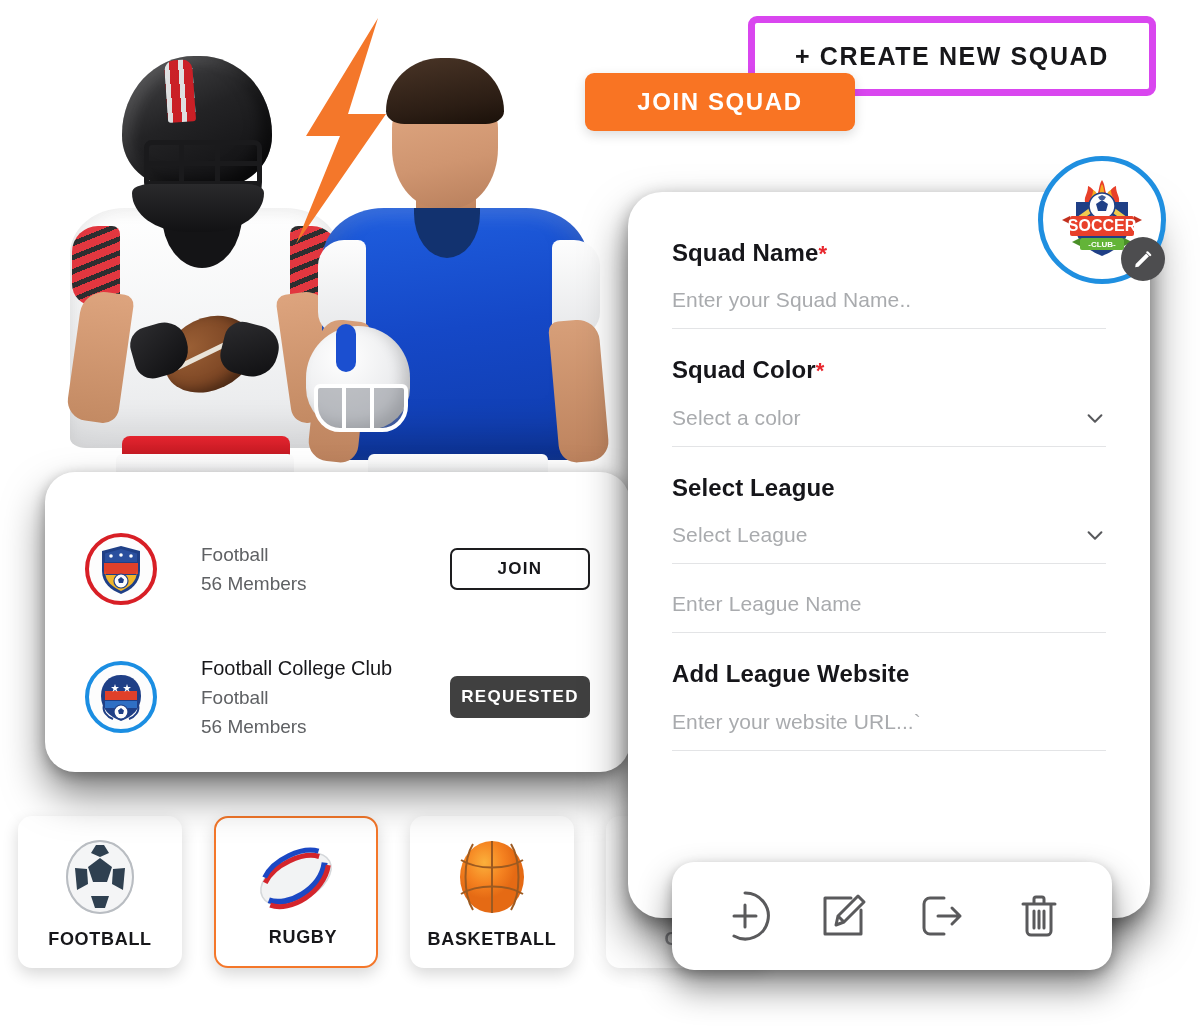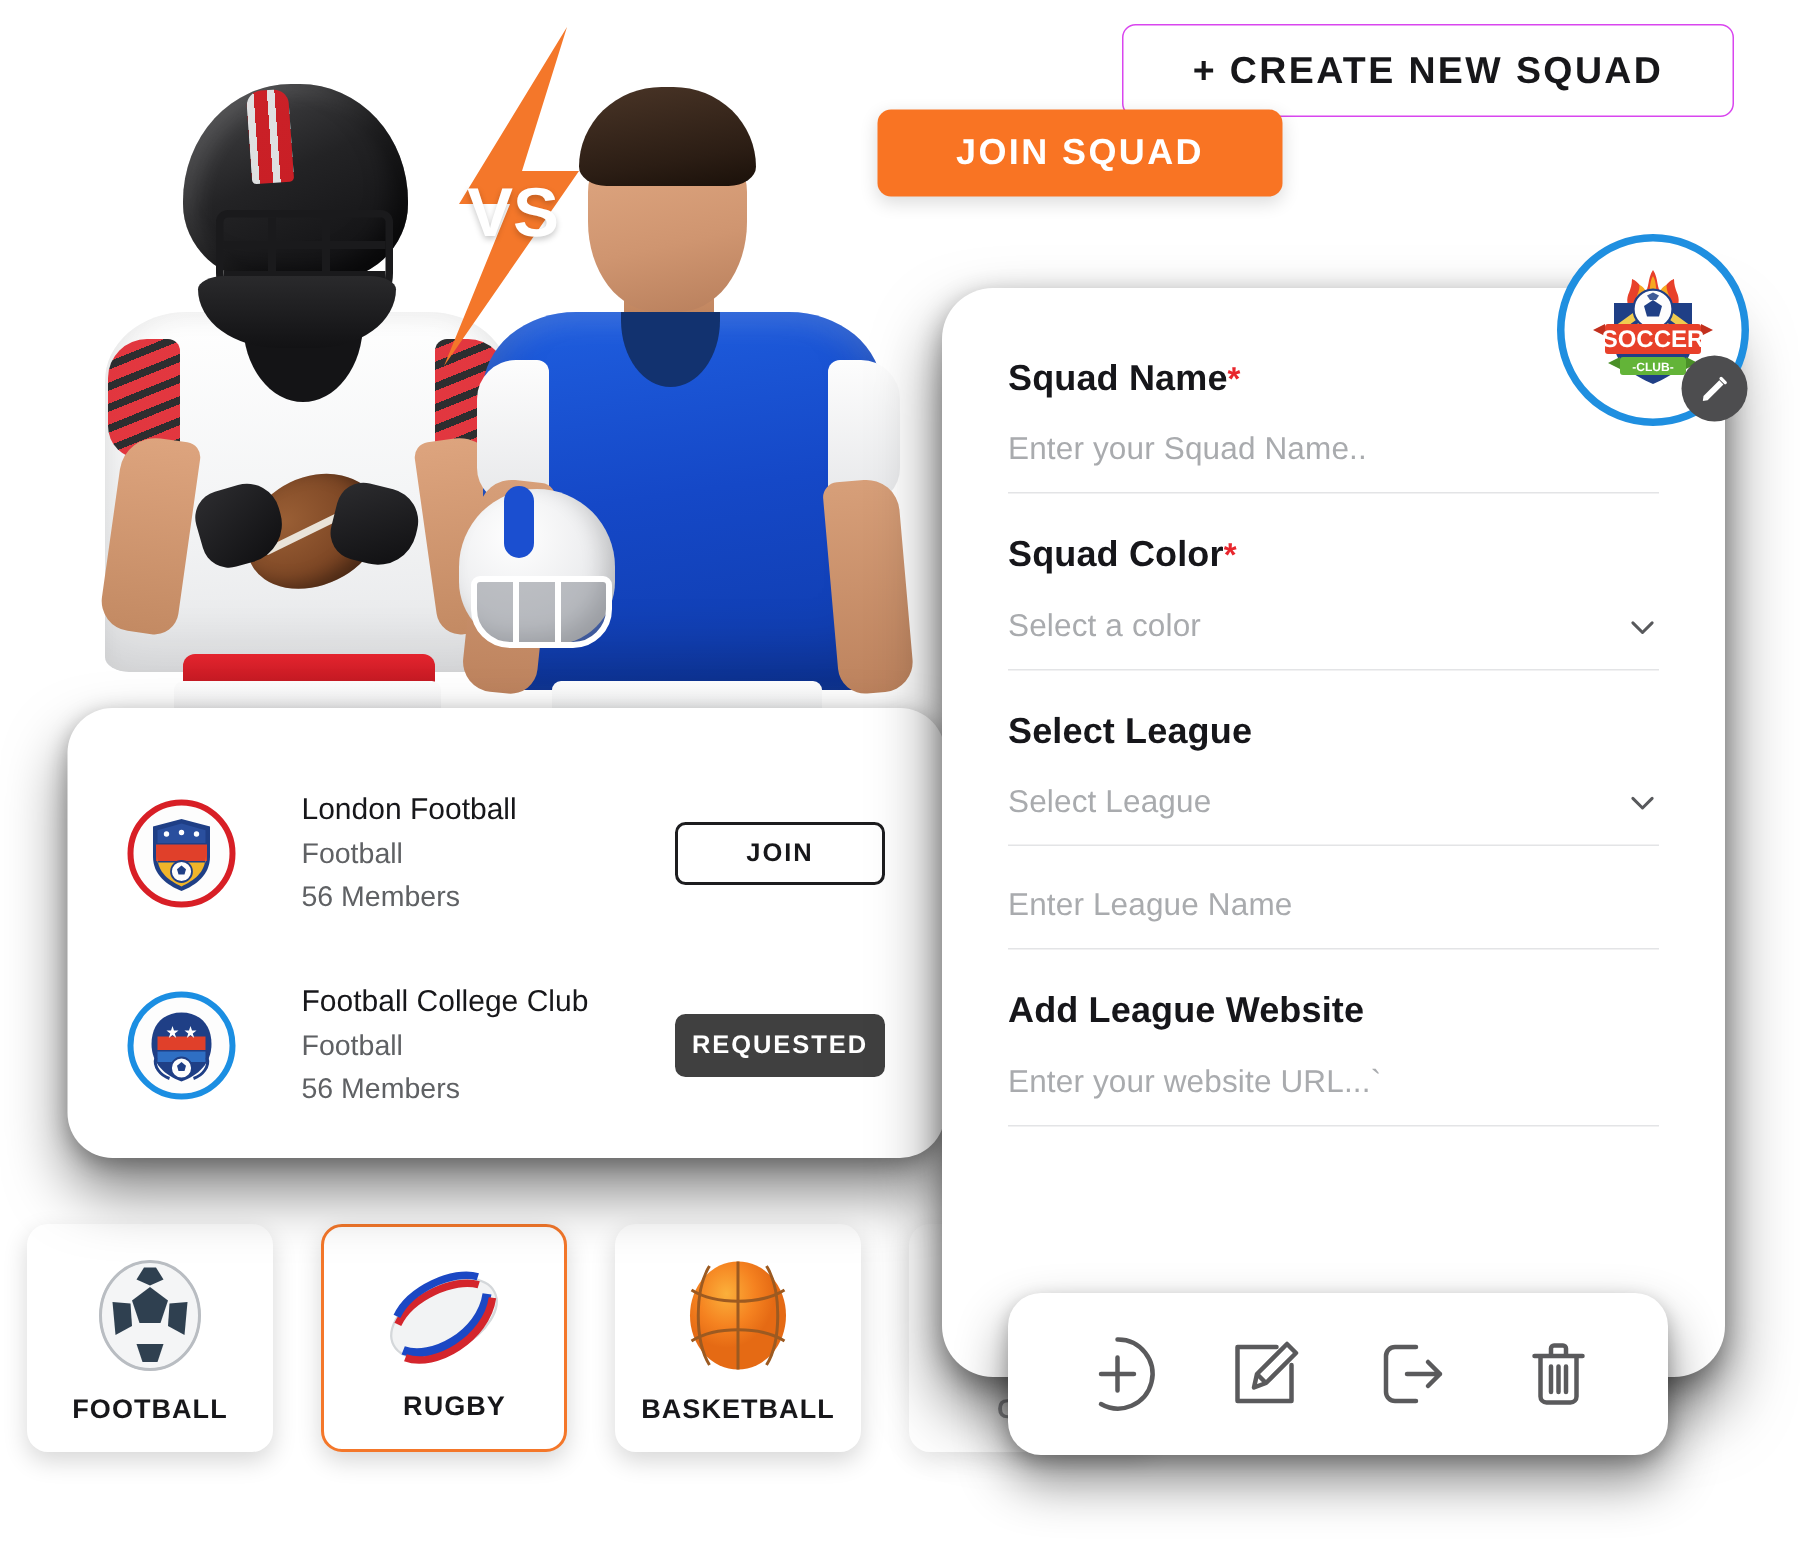--- a/index.html
+++ b/index.html
@@ -158,22 +158,22 @@
   .vs-bolt{position:absolute;inset:0;}
   .vs-text{
     position:absolute;left:0;right:0;top:96px;text-align:center;
     font-size:46px;font-weight:800;color:#ffffff;letter-spacing:0px;
     font-family:"Liberation Sans",sans-serif;
     text-shadow:0 2px 4px rgba(0,0,0,.22);
   }
 
   
   .btn-create{
-    position:absolute;left:748px;top:16px;width:408px;height:62px;
-    box-sizing:border-box;border:1px solid #d946ef;border-radius:9px;
+    position:absolute;left:748px;top:16px;width:408px;height:80px;
+    box-sizing:border-box;border:7px solid #d946ef;border-radius:9px;
     background:transparent;display:flex;align-items:center;justify-content:center;
     font-size:25px;font-weight:800;letter-spacing:1.6px;color:#17171a;
     font-family:"Liberation Sans",sans-serif;z-index:8;cursor:pointer;
   }
   .btn-join{
     position:absolute;left:585px;top:73px;width:270px;height:58px;
     background:#f97423;border-radius:9px;display:flex;align-items:center;justify-content:center;
     font-size:24px;font-weight:800;letter-spacing:1.6px;color:#ffffff;
     font-family:"Liberation Sans",sans-serif;z-index:9;cursor:pointer;
     box-shadow:0 4px 12px rgba(0,0,0,.14);
@@ -307,21 +307,20 @@
       <div class="arm-r"></div>
       <div class="pants"></div>
       <div class="whelmet"></div>
     </div>
   </div>
 
   <div class="vs-wrap">
     <svg class="vs-bolt" viewBox="0 0 120 226">
       <polygon points="96,0 24,118 58,118 14,226 104,96 66,96" fill="#f4772a"></polygon>
     </svg>
-    <div class="vs-text">VS</div>
   </div>
 
   <div class="btn-create">+ CREATE NEW SQUAD</div>
   <div class="btn-join">JOIN SQUAD</div>
 
   <div class="squads-card">
 
     <div class="squad-row r1">
       <div class="sq-logo red">
         <svg viewBox="0 0 64 64" width="64" height="64" style="position:absolute;left:0;top:0;">
@@ -330,21 +329,20 @@
           <rect x="15" y="26" width="34" height="11" fill="#e0402a"></rect>
           <path d="M16 38 L48 38 L48 34 C48 45 40 50 32 54 C24 50 16 45 16 34 Z" fill="#f0b52a"></path>
           <circle cx="32" cy="44" r="7" fill="#fdfdfd" stroke="#1f3f86" stroke-width="1.2"></circle>
           <polygon points="32,40 35,42.5 34,46 30,46 29,42.5" fill="#1f3f86"></polygon>
           <circle cx="22" cy="19" r="1.8" fill="#fff"></circle>
             <circle cx="32" cy="18" r="1.8" fill="#fff"></circle>
             <circle cx="42" cy="19" r="1.8" fill="#fff"></circle>
         </svg>
       </div>
       <div class="sq-meta">
-        <div class="sq-name">London Football</div>
         <div class="sq-sport">Football</div>
         <div class="sq-members">56 Members</div>
       </div>
       <div class="sq-btn outline">JOIN</div>
     </div>
 
     <div class="squad-row r2">
       <div class="sq-logo blue">
         <svg viewBox="0 0 64 64" width="64" height="64" style="position:absolute;left:0;top:0;">
           <path d="M32 10 C44 10 52 18 52 31 C52 44 43 52 32 56 C21 52 12 44 12 31 C12 18 20 10 32 10 Z" fill="#1f3f86"></path>

